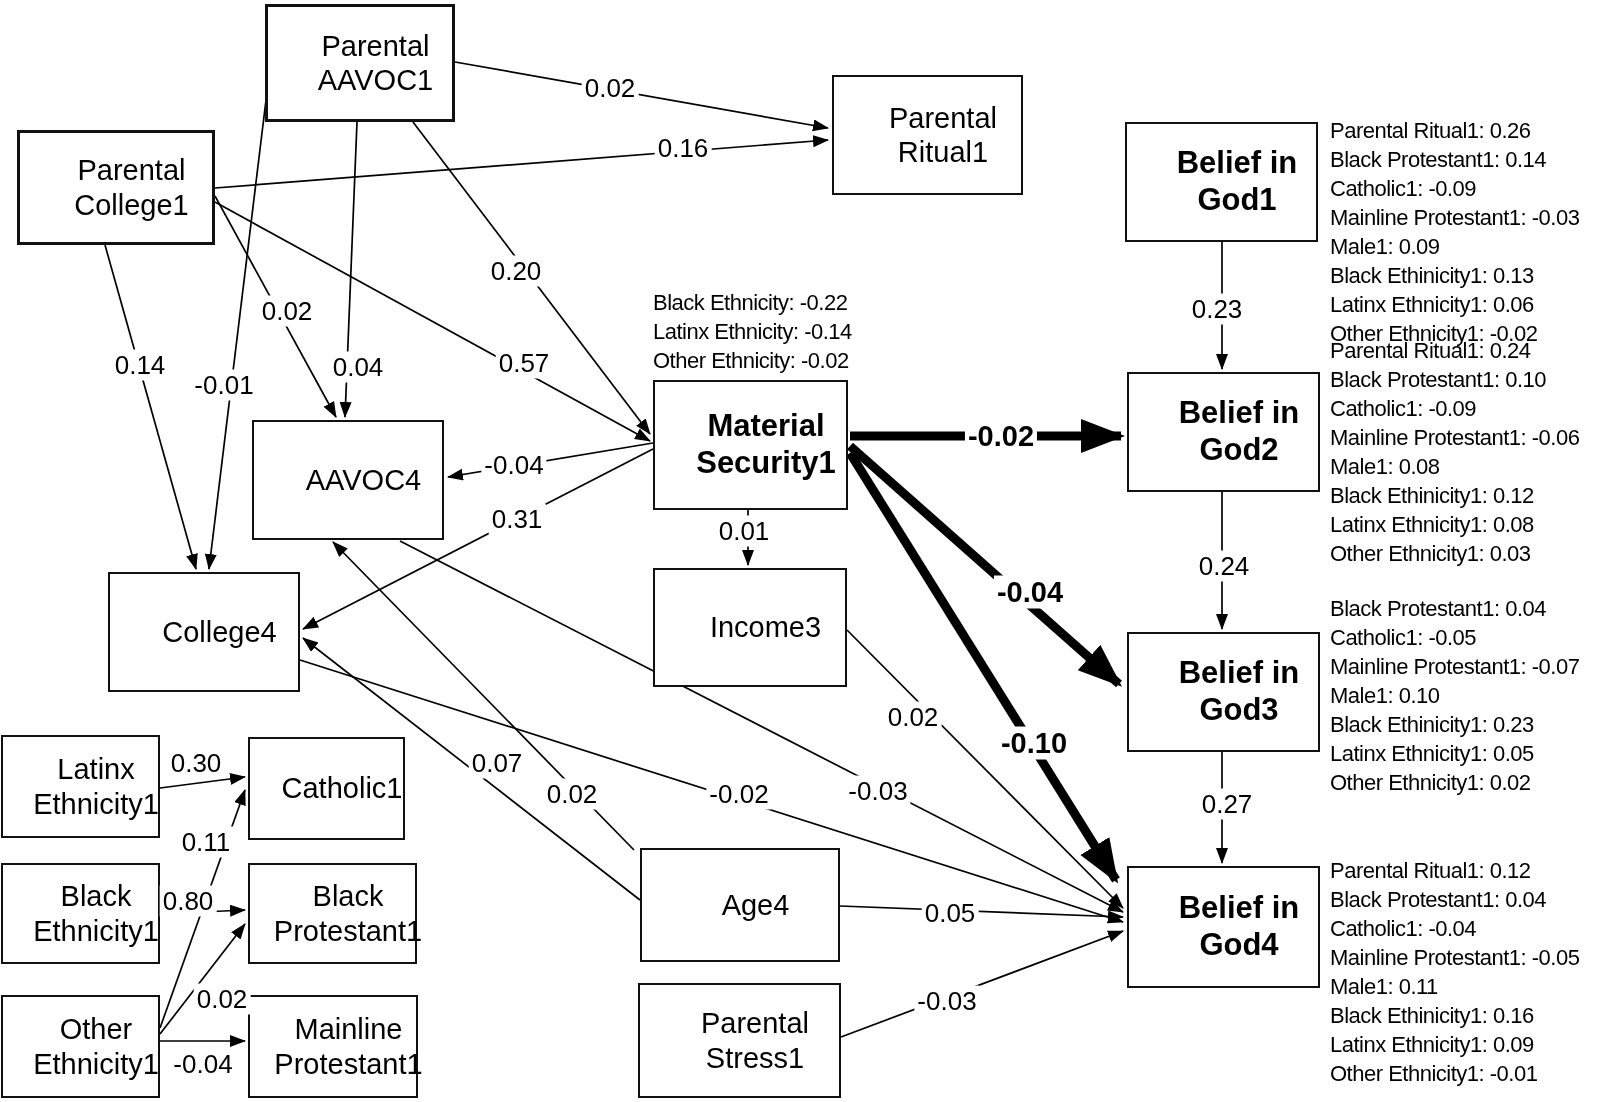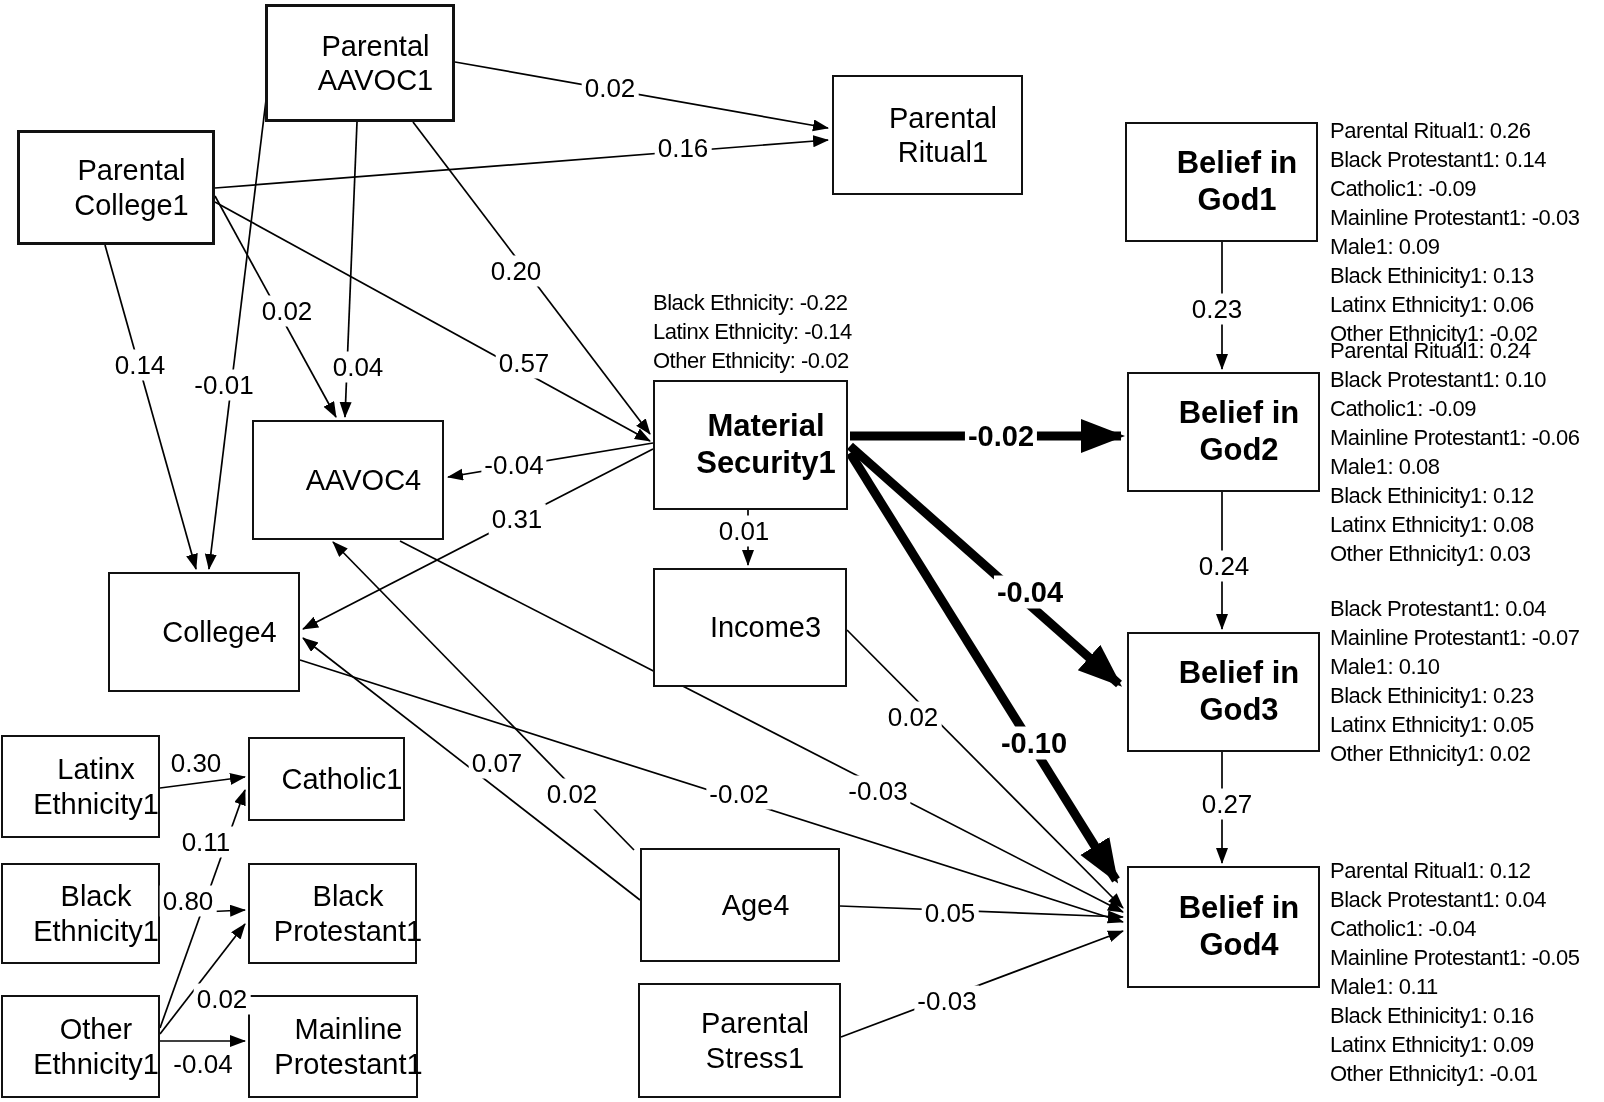--- a/index.html
+++ b/index.html
@@ -99,21 +99,21 @@
     <div class="node bold" style="left: 653px; top: 380px; width: 195px; height: 130px;">Material
 Security1</div>
     <div class="node" style="left: 653px; top: 568px; width: 194px; height: 119px;">Income3</div>
     <div class="node bold" style="left: 1127px; top: 372px; width: 193px; height: 120px;">Belief in
 God2</div>
     <div class="node" style="left: 108px; top: 572px; width: 192px; height: 120px;">College4</div>
     <div class="node bold" style="left: 1127px; top: 632px; width: 193px; height: 120px;">Belief in
 God3</div>
     <div class="node" style="left: 1px; top: 735px; width: 159px; height: 103px;">Latinx
 Ethnicity1</div>
-    <div class="node" style="left: 248px; top: 737px; width: 157px; height: 84px;">Catholic1</div>
+    <div class="node" style="left: 248px; top: 737px; width: 157px; height: 103px;">Catholic1</div>
     <div class="node" style="left: 1px; top: 863px; width: 159px; height: 101px;">Black
 Ethnicity1</div>
     <div class="node" style="left: 248px; top: 863px; width: 169px; height: 101px;">Black
 Protestant1</div>
     <div class="node" style="left: 1px; top: 995px; width: 159px; height: 103px;">Other
 Ethnicity1</div>
     <div class="node" style="left: 248px; top: 995px; width: 170px; height: 103px;">Mainline
 Protestant1</div>
     <div class="node" style="left: 640px; top: 848px; width: 200px; height: 114px;">Age4</div>
     <div class="node" style="left: 638px; top: 983px; width: 203px; height: 115px;">Parental
@@ -169,20 +169,21 @@
       <div class="annot-line">Black Protestant1: 0.10</div>
       <div class="annot-line">Catholic1: -0.09</div>
       <div class="annot-line">Mainline Protestant1: -0.06</div>
       <div class="annot-line">Male1: 0.08</div>
       <div class="annot-line">Black Ethinicity1: 0.12</div>
       <div class="annot-line">Latinx Ethnicity1: 0.08</div>
       <div class="annot-line">Other Ethnicity1: 0.03</div>
     </div>
     <div class="annot" style="left: 1330px; top: 594px;">
       <div class="annot-line">Black Protestant1: 0.04</div>
+      <div class="annot-line">Catholic1: -0.05</div>
       <div class="annot-line">Mainline Protestant1: -0.07</div>
       <div class="annot-line">Male1: 0.10</div>
       <div class="annot-line">Black Ethinicity1: 0.23</div>
       <div class="annot-line">Latinx Ethnicity1: 0.05</div>
       <div class="annot-line">Other Ethnicity1: 0.02</div>
     </div>
     <div class="annot" style="left: 1330px; top: 856px;">
       <div class="annot-line">Parental Ritual1: 0.12</div>
       <div class="annot-line">Black Protestant1: 0.04</div>
       <div class="annot-line">Catholic1: -0.04</div>

